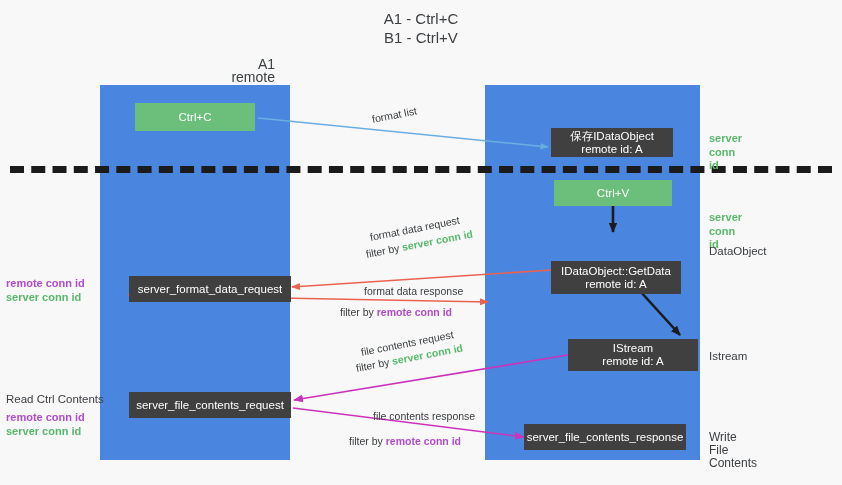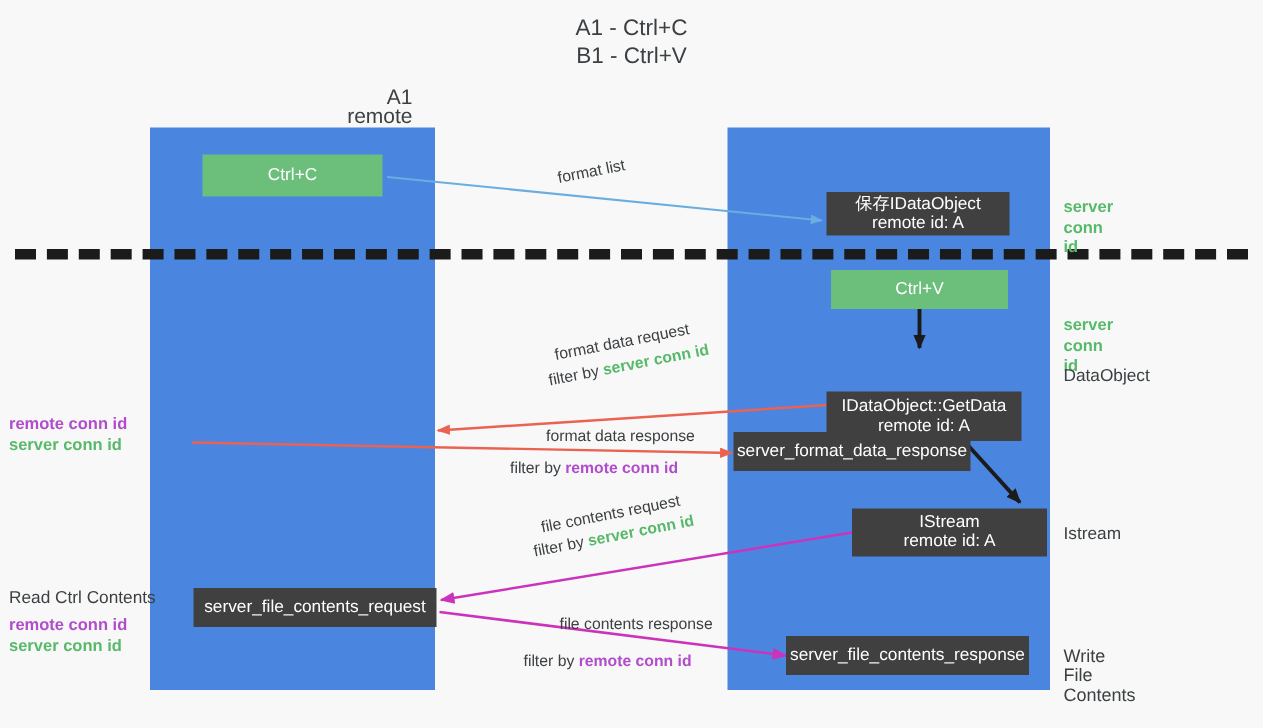--- a/index.html
+++ b/index.html
@@ -111,22 +111,22 @@
 remote id: A</div>
 
   <div class="abs node green" style="left:554px;top:180px;width:118px;height:26px;">Ctrl+V</div>
 
   <div class="abs node orange" style="left:551px;top:236px;width:130px;height:33px;margin-top:25px;">IDataObject::GetData
 remote id: A</div>
 
   <div class="abs node orange" style="left:568px;top:339px;width:130px;height:32px;">IStream
 remote id: A</div>
 
+  <div class="abs node orange" style="left:129px;top:276px;width:162px;height:26px;">server_format_data_request</div>
 
-  <div class="abs node orange" style="left:489px;top:288px;width:158px;height:26px;">server_format_data_response</div>
 
   <div class="abs node orange" style="left:524px;top:424px;width:162px;height:26px;">server_file_contents_response</div>
 
   <div class="abs node orange" style="left:129px;top:392px;width:162px;height:26px;">server_file_contents_request</div>
 
   <div class="abs edge-label rot-up" style="left:372px;top:112px;">format list</div>
 
   <div class="abs edge-label rot-up" style="left:370px;top:230px;">format data request</div>
   <div class="abs edge-label rot-up" style="left:366px;top:247px;">
     <span>filter by </span><span class="hl-green">server conn id</span>

